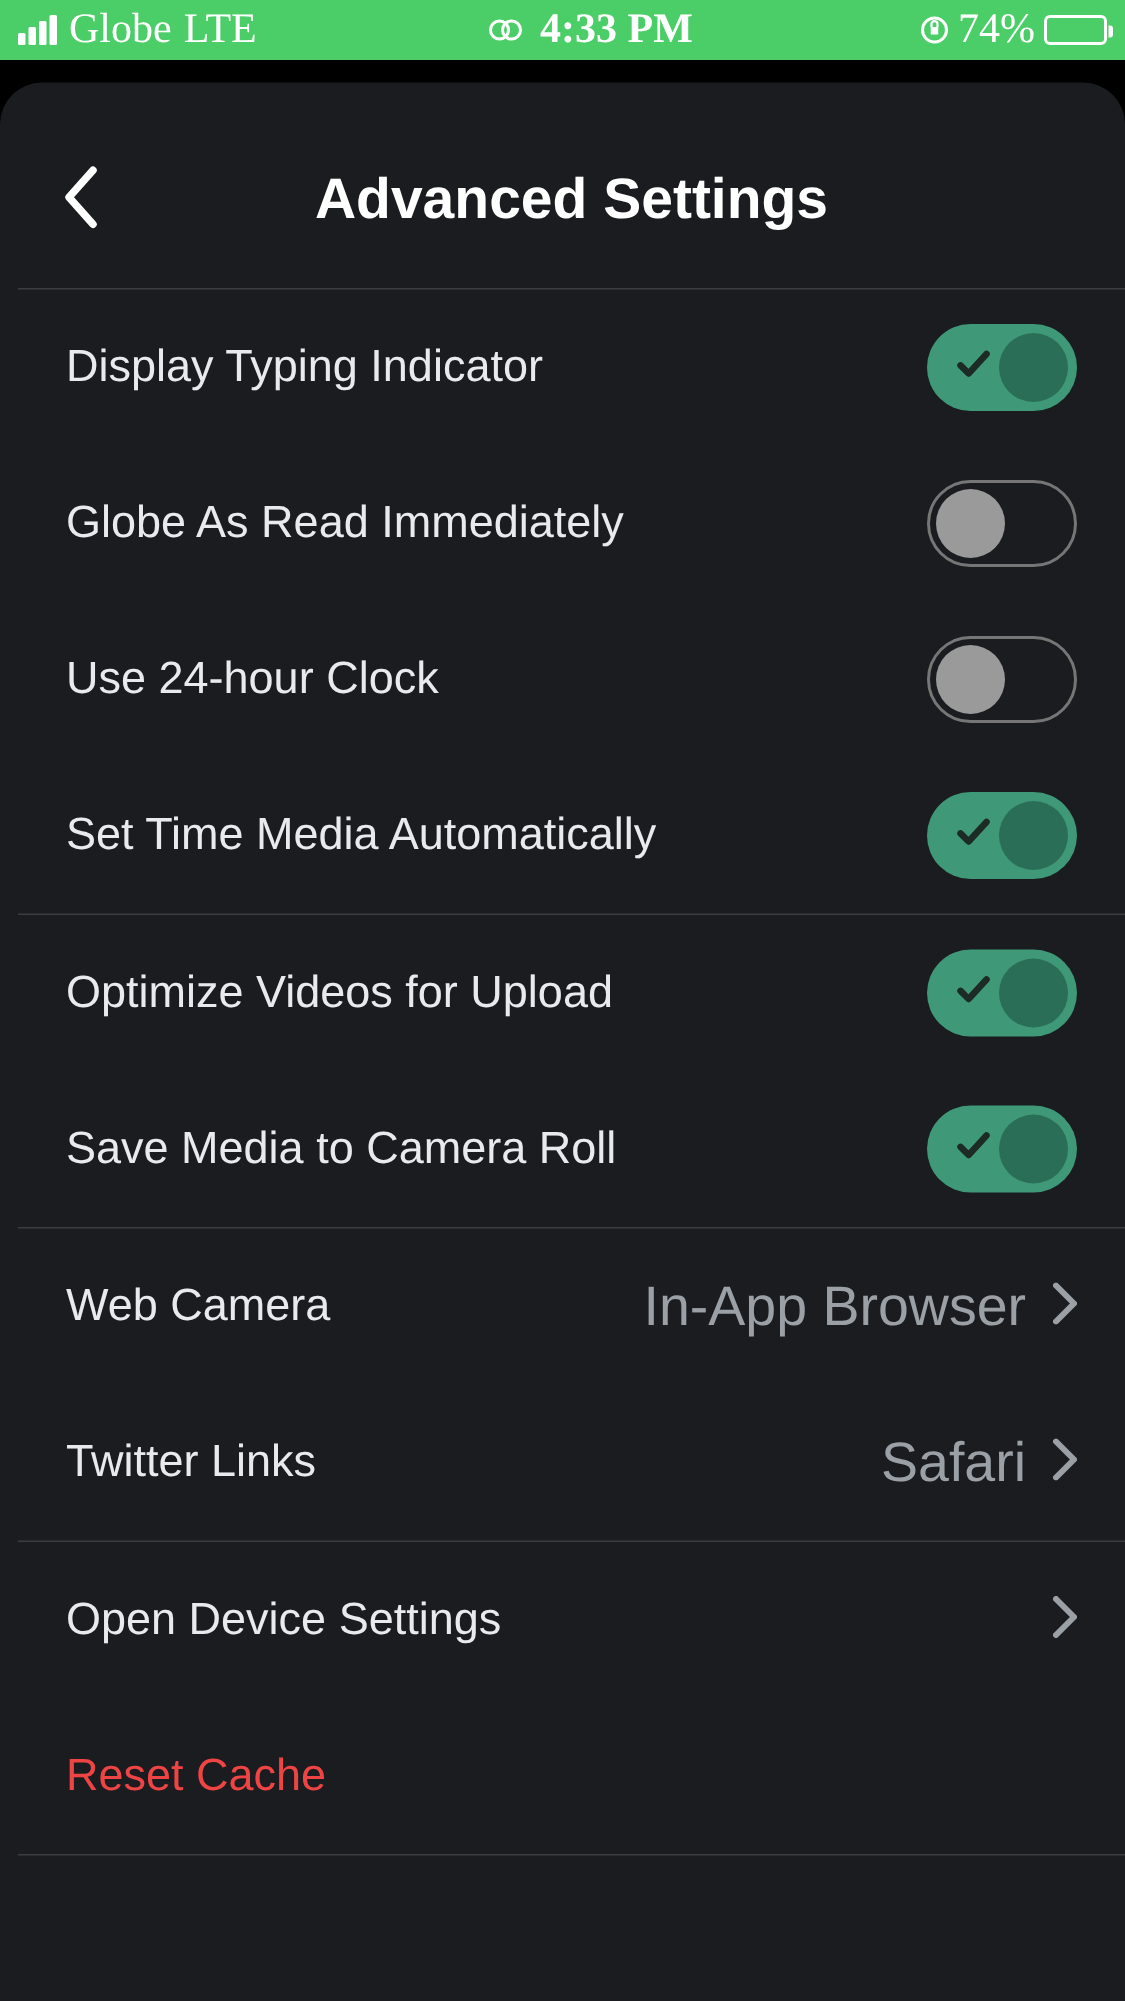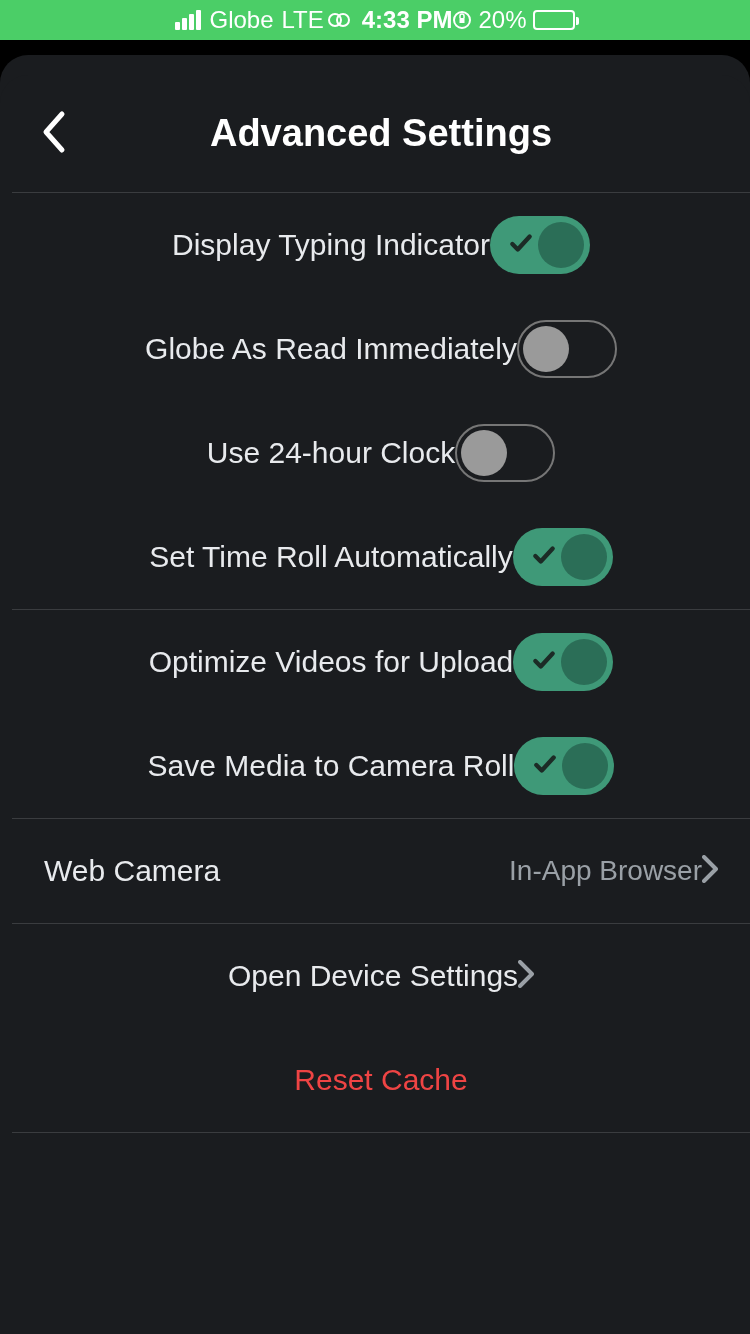--- a/index.html
+++ b/index.html
@@ -9,25 +9,26 @@
     background: #000;
     font-family: -apple-system, BlinkMacSystemFont, "Segoe UI", Helvetica, Arial, sans-serif;
     overflow: hidden;
     position: relative;
   }
   .status-bar {
     height: 40px;
     background: #4bce67;
     display: flex;
     align-items: center;
-    justify-content: center;
+    justify-content: space-between;
     padding: 0 12px;
     color: #fff;
-    font-size: 24px;
+    font-size: 28px;
     font-weight: 400;
+    font-family: Liberation Serif, serif;
   }
   .status-left { display: flex; align-items: center; gap: 8px; }
   .status-center { display: flex; align-items: center; gap: 8px; font-weight: 600; }
   .status-right { display: flex; align-items: center; gap: 6px; }
   .signal-bars { display: inline-flex; align-items: flex-end; gap: 2px; }
   .signal-bars span { width: 5px; background: #fff; display: inline-block; border-radius: 1px; }
   .signal-bars span:nth-child(1){height:8px}
   .signal-bars span:nth-child(2){height:12px}
   .signal-bars span:nth-child(3){height:16px}
   .signal-bars span:nth-child(4){height:20px}
@@ -76,33 +77,34 @@
   .title {
     color: #fff;
     font-size: 38px;
     font-weight: 700;
   }
   .content { flex: 1; overflow: hidden; }
   .group { border-bottom: 1px solid #3a3c3f; }
   .row {
     display: flex;
     align-items: center;
-    justify-content: center;
+    justify-content: space-between;
     padding: 0 32px;
     height: 104px;
   }
   .row-label {
     color: #e8eaed;
     font-size: 30px;
     font-weight: 400;
   }
   .row-value {
     color: #9aa0a6;
-    font-size: 28px;
+    font-size: 37px;
     margin-left: auto;
+    margin-right: 18px;
   }
   .row-danger .row-label { color: #ef4444; }
 
   .toggle {
     width: 100px; height: 58px; border-radius: 30px; position: relative;
     flex-shrink: 0;
   }
   .toggle.on { background: #3f9978; }
   .toggle.off { background: transparent; border: 2px solid #767676; }
   .knob {
@@ -146,21 +148,21 @@
     <span>4:33 PM</span>
   </div>
   <div class="status-right">
     <span class="lock-icon">
       <svg width="20" height="20" viewBox="0 0 20 20">
           <circle cx="10" cy="10" r="8" fill="none" stroke="#fff" stroke-width="2"></circle>
           <rect x="7.5" y="8" width="5" height="5" fill="#fff"></rect>
           <path d="M8 8 V6 a2 2 0 0 1 4 0 V8" fill="none" stroke="#fff" stroke-width="1.5"></path>
         </svg>
     </span>
-    <span>20%</span>
+    <span>74%</span>
     <span class="battery"><span class="battery-fill"></span></span>
   </div>
 </div>
 
 <div class="sheet">
   <div class="inner-sheet">
 
     <div class="header">
       <div class="back-btn">
         <svg width="28" height="44" viewBox="0 0 28 44">
@@ -188,21 +190,21 @@
             <span class="knob"></span>
           </div>
         </div>
         <div class="row">
           <span class="row-label">Use 24-hour Clock</span>
           <div class="toggle off">
             <span class="knob"></span>
           </div>
         </div>
         <div class="row">
-          <span class="row-label">Set Time Roll Automatically</span>
+          <span class="row-label">Set Time Media Automatically</span>
           <div class="toggle on">
             <span class="check"><svg width="26" height="26" viewBox="0 0 24 24">
                   <polyline points="4,13 9,18 20,6" fill="none" stroke="#1c2b26" stroke-width="4" stroke-linecap="round" stroke-linejoin="round"></polyline>
                 </svg></span>
             <span class="knob"></span>
           </div>
         </div>
       </div>
 
       <div class="group">
@@ -227,20 +229,27 @@
       </div>
 
       <div class="group">
         <div class="row">
           <span class="row-label">Web Camera</span>
           <span class="row-value">In-App Browser</span>
           <span class="chevron"><svg width="16" height="28" viewBox="0 0 16 28">
                 <polyline points="2,2 14,14 2,26" fill="none" stroke="#9aa0a6" stroke-width="4" stroke-linecap="round" stroke-linejoin="round"></polyline>
               </svg></span>
         </div>
+        <div class="row">
+          <span class="row-label">Twitter Links</span>
+          <span class="row-value">Safari</span>
+          <span class="chevron"><svg width="16" height="28" viewBox="0 0 16 28">
+                <polyline points="2,2 14,14 2,26" fill="none" stroke="#9aa0a6" stroke-width="4" stroke-linecap="round" stroke-linejoin="round"></polyline>
+              </svg></span>
+        </div>
       </div>
 
       <div class="group">
         <div class="row">
           <span class="row-label">Open Device Settings</span>
           <span class="chevron"><svg width="16" height="28" viewBox="0 0 16 28">
                 <polyline points="2,2 14,14 2,26" fill="none" stroke="#9aa0a6" stroke-width="4" stroke-linecap="round" stroke-linejoin="round"></polyline>
               </svg></span>
         </div>
         <div class="row row-danger">

